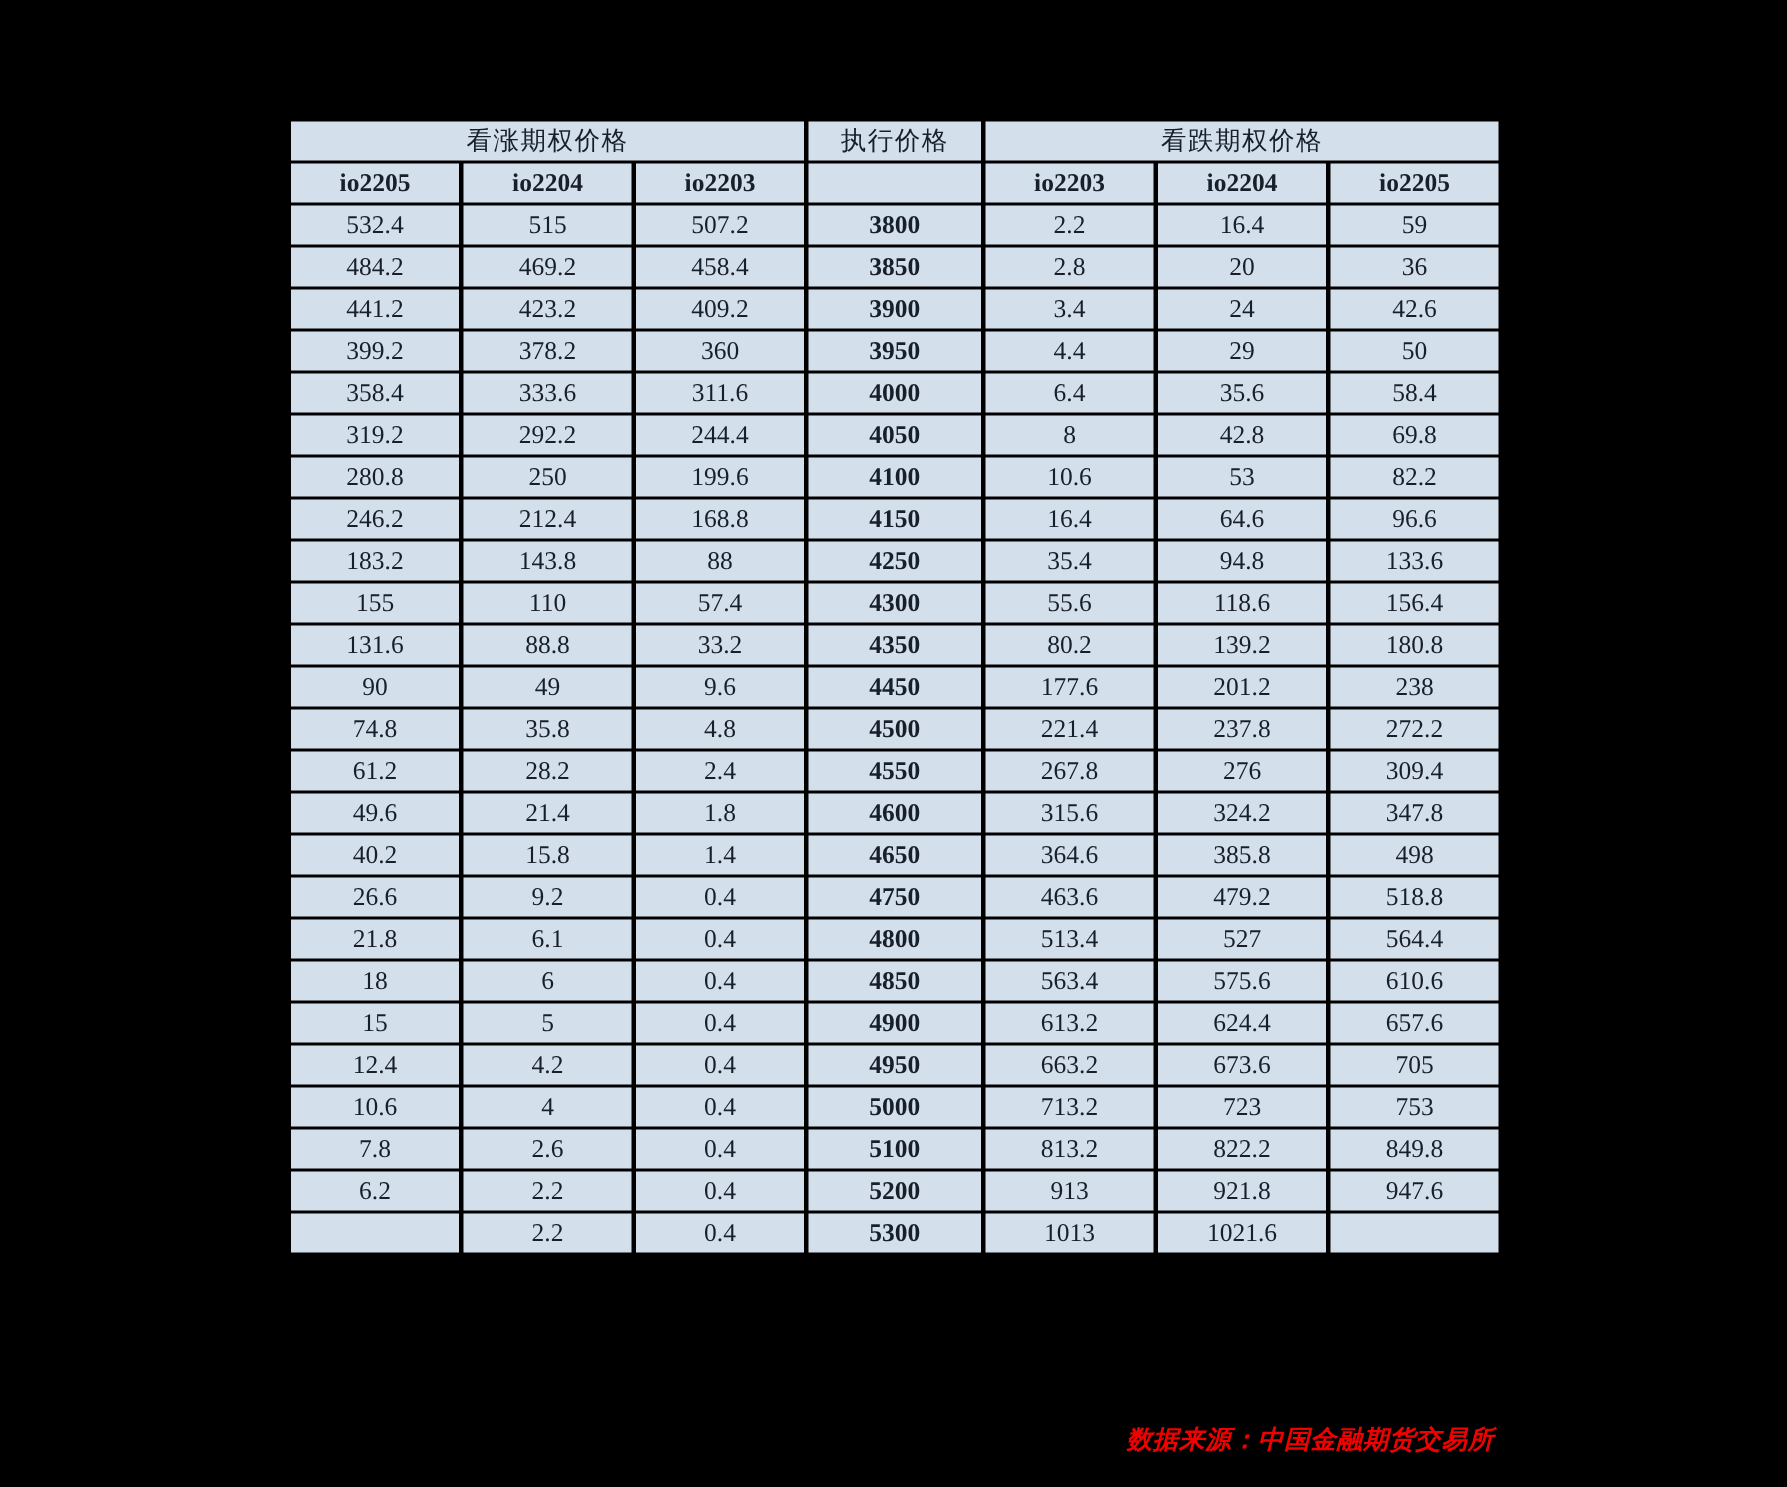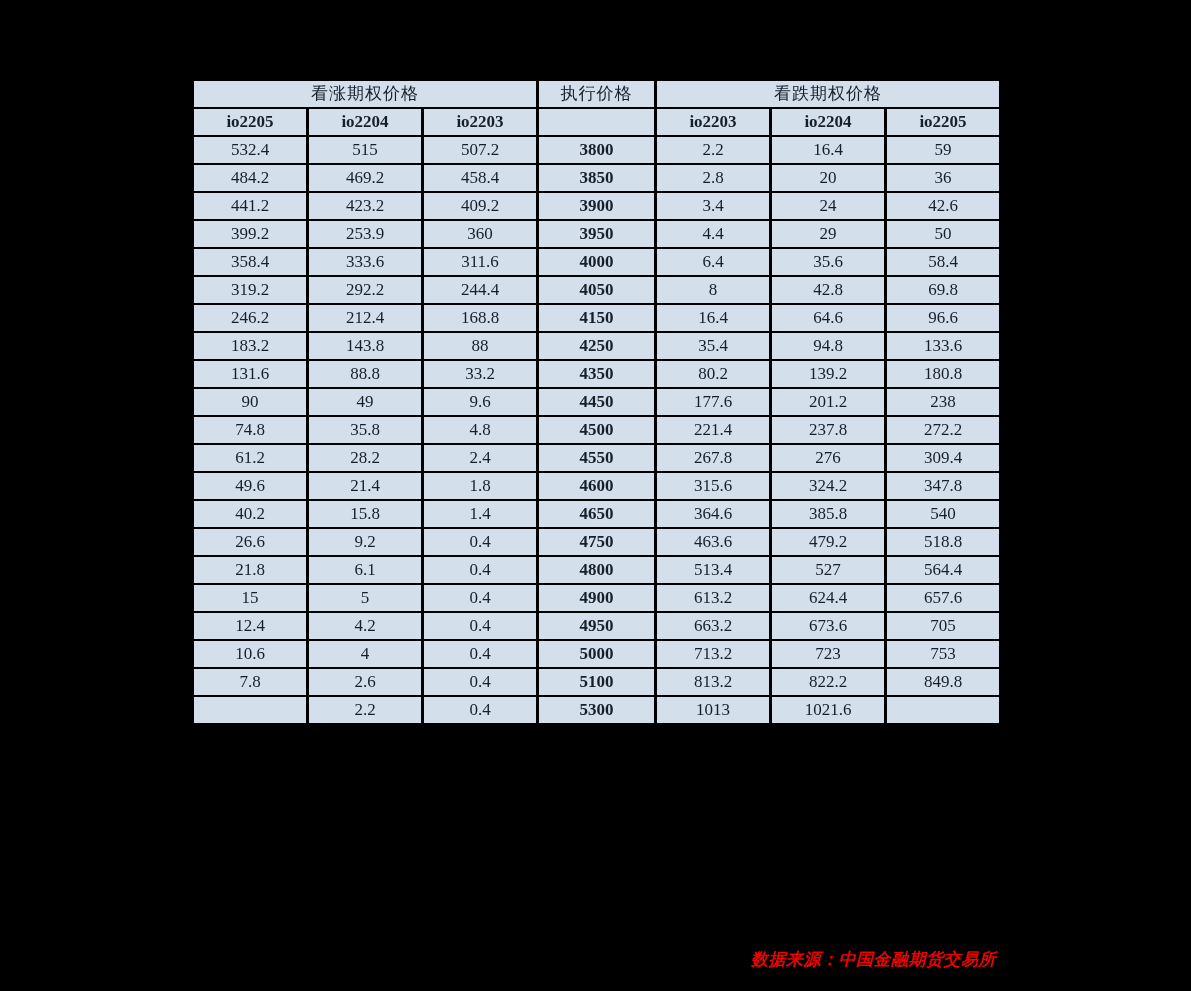--- a/index.html
+++ b/index.html
@@ -155,21 +155,21 @@
           <td>441.2</td>
           <td>423.2</td>
           <td>409.2</td>
           <td class="strike">3900</td>
           <td>3.4</td>
           <td>24</td>
           <td>42.6</td>
         </tr>
         <tr class="row-alt">
           <td>399.2</td>
-          <td>253.9</td>
+          <td>378.2</td>
           <td>360</td>
           <td class="strike">3950</td>
           <td>4.4</td>
           <td>29</td>
           <td>50</td>
         </tr>
         <tr>
           <td>358.4</td>
           <td>333.6</td>
           <td>311.6</td>
@@ -180,38 +180,56 @@
         </tr>
         <tr class="row-alt">
           <td>319.2</td>
           <td>292.2</td>
           <td>244.4</td>
           <td class="strike">4050</td>
           <td>8</td>
           <td>42.8</td>
           <td>69.8</td>
         </tr>
+        <tr>
+          <td>280.8</td>
+          <td>250</td>
+          <td>199.6</td>
+          <td class="strike">4100</td>
+          <td>10.6</td>
+          <td>53</td>
+          <td>82.2</td>
+        </tr>
         <tr class="row-alt">
           <td>246.2</td>
           <td>212.4</td>
           <td>168.8</td>
           <td class="strike">4150</td>
           <td>16.4</td>
           <td>64.6</td>
           <td>96.6</td>
         </tr>
         <tr class="row-alt">
           <td>183.2</td>
           <td>143.8</td>
           <td>88</td>
           <td class="strike">4250</td>
           <td>35.4</td>
           <td>94.8</td>
           <td>133.6</td>
         </tr>
+        <tr>
+          <td>155</td>
+          <td>110</td>
+          <td>57.4</td>
+          <td class="strike">4300</td>
+          <td>55.6</td>
+          <td>118.6</td>
+          <td>156.4</td>
+        </tr>
         <tr class="row-alt">
           <td>131.6</td>
           <td>88.8</td>
           <td>33.2</td>
           <td class="strike">4350</td>
           <td>80.2</td>
           <td>139.2</td>
           <td>180.8</td>
         </tr>
         <tr class="row-alt">
@@ -250,40 +268,49 @@
           <td>324.2</td>
           <td>347.8</td>
         </tr>
         <tr class="row-alt">
           <td>40.2</td>
           <td>15.8</td>
           <td>1.4</td>
           <td class="strike">4650</td>
           <td>364.6</td>
           <td>385.8</td>
-          <td>540</td>
+          <td>498</td>
         </tr>
         <tr class="row-alt">
           <td>26.6</td>
           <td>9.2</td>
           <td>0.4</td>
           <td class="strike">4750</td>
           <td>463.6</td>
           <td>479.2</td>
           <td>518.8</td>
         </tr>
         <tr>
           <td>21.8</td>
           <td>6.1</td>
           <td>0.4</td>
           <td class="strike">4800</td>
           <td>513.4</td>
           <td>527</td>
           <td>564.4</td>
         </tr>
+        <tr class="row-alt">
+          <td>18</td>
+          <td>6</td>
+          <td>0.4</td>
+          <td class="strike">4850</td>
+          <td>563.4</td>
+          <td>575.6</td>
+          <td>610.6</td>
+        </tr>
         <tr>
           <td>15</td>
           <td>5</td>
           <td>0.4</td>
           <td class="strike">4900</td>
           <td>613.2</td>
           <td>624.4</td>
           <td>657.6</td>
         </tr>
         <tr class="row-alt">
@@ -306,20 +333,29 @@
         </tr>
         <tr class="row-alt">
           <td>7.8</td>
           <td>2.6</td>
           <td>0.4</td>
           <td class="strike">5100</td>
           <td>813.2</td>
           <td>822.2</td>
           <td>849.8</td>
         </tr>
+        <tr>
+          <td>6.2</td>
+          <td>2.2</td>
+          <td>0.4</td>
+          <td class="strike">5200</td>
+          <td>913</td>
+          <td>921.8</td>
+          <td>947.6</td>
+        </tr>
         <tr class="row-alt">
           <td class="empty-cell"></td>
           <td>2.2</td>
           <td>0.4</td>
           <td class="strike">5300</td>
           <td>1013</td>
           <td>1021.6</td>
           <td class="empty-cell"></td>
         </tr>
       </tbody>

